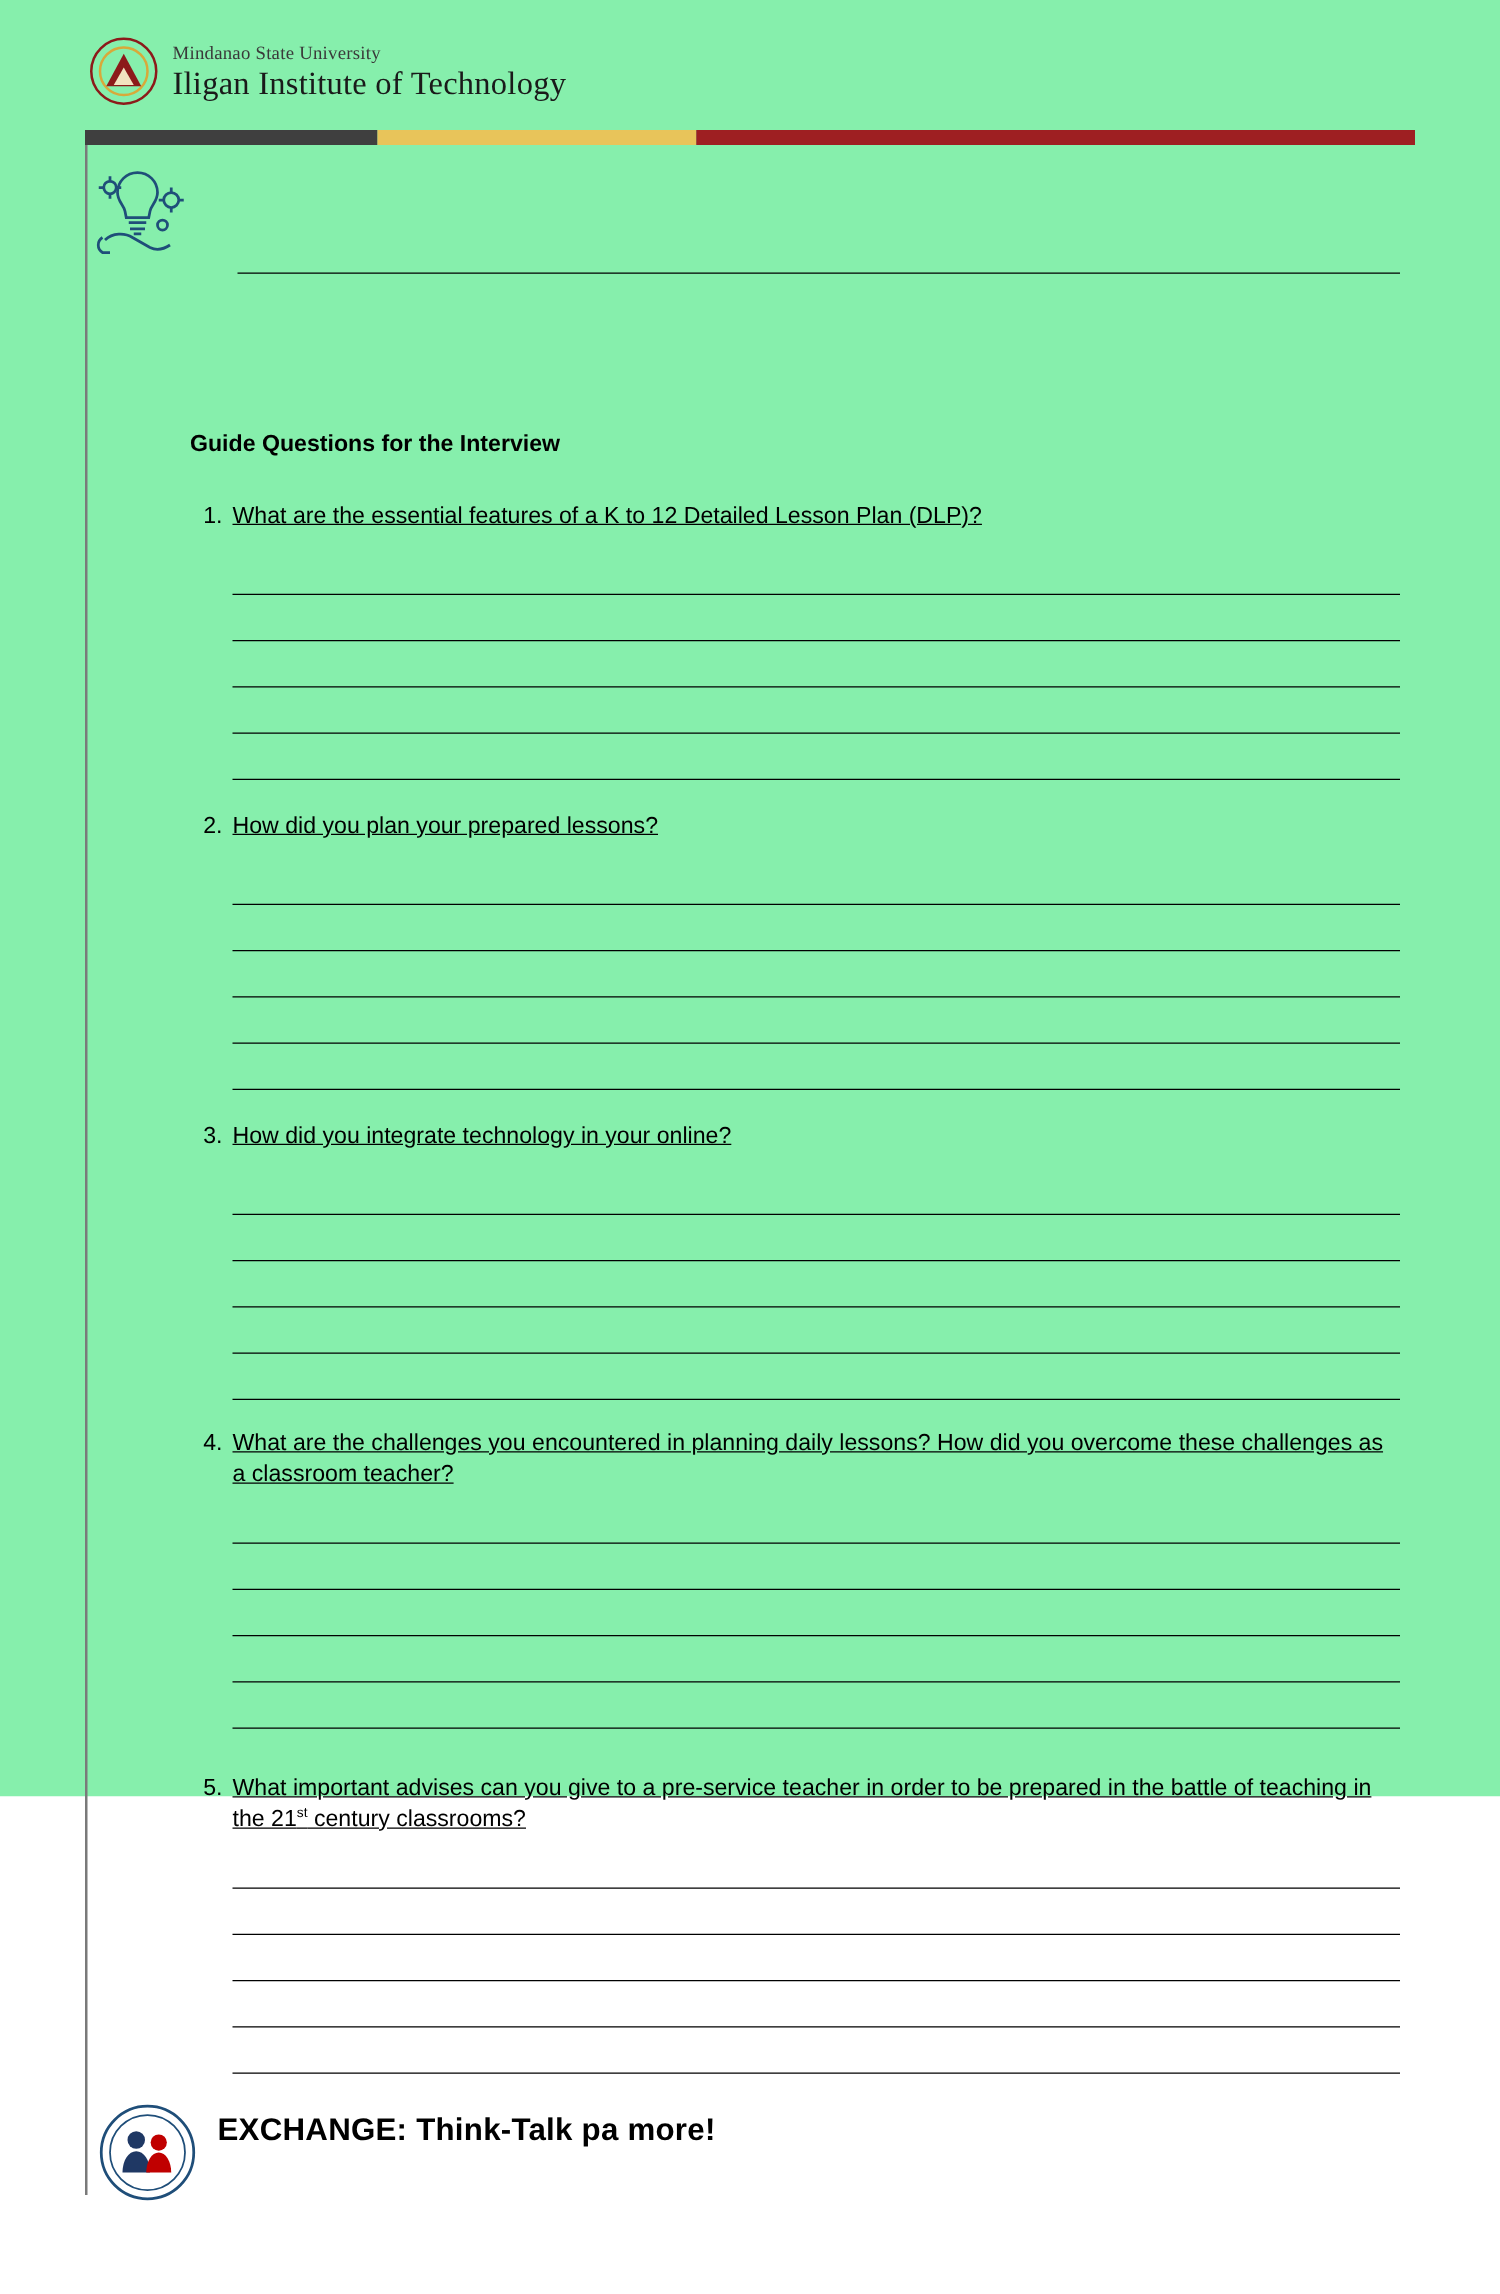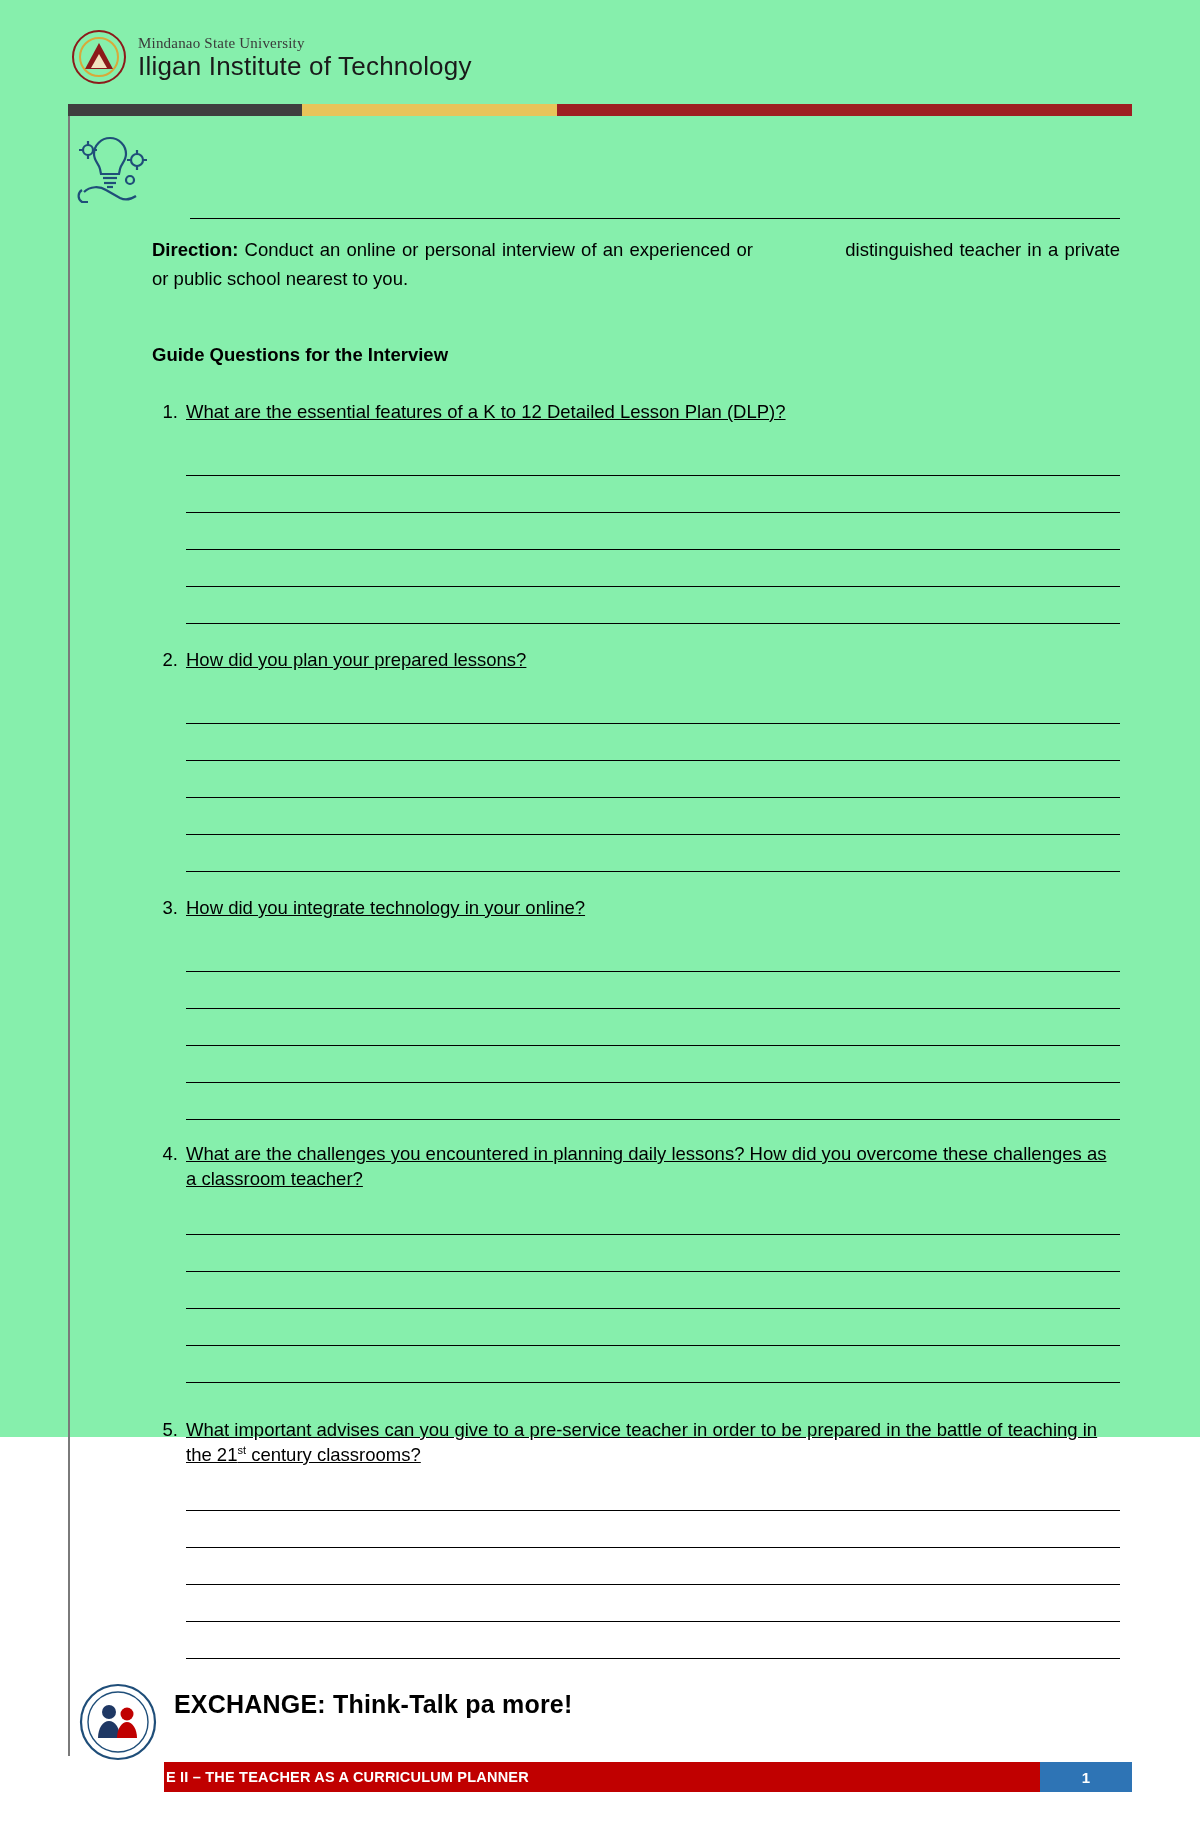--- a/index.html
+++ b/index.html
@@ -72,21 +72,21 @@
   .lh-text {
     line-height: 1.05;
   }
   .lh-line1 {
     font-family: "Liberation Serif", serif;
     font-size: 15px;
     color: #3a3a3a;
     letter-spacing: 0.2px;
   }
   .lh-line2 {
-    font-family: Liberation Sans, sans-serif;
+    font-family: Liberation Serif, serif;
     font-size: 26px;
     color: #1a1a1a;
     letter-spacing: 0.2px;
     margin-top: 1px;
   }
 
   
   .colorbar {
     position: absolute;
     left: 68px;
@@ -283,24 +283,20 @@
         <path d="M14 15 v4 M14 29 v4 M5 24 h4 M19 24 h4"></path>
         <circle cx="63" cy="34" r="6"></circle>
         <path d="M63 24 v4 M63 40 v4 M53 34 h4 M69 34 h4"></path>
         <circle cx="56" cy="54" r="4"></circle>
       </g>
     </svg>
   </div>
 
   <div class="title-rule"></div>
 
-  <div class="direction">
-    <b>Direction:</b><span> Conduct an online or personal interview of an experienced or</span>
-    <span class="ind" style="display:inline-block; width:86px;"></span><span>distinguished teacher in a private or public school nearest to you.</span>
-  </div>
 
   <div class="guide-head">Guide Questions for the Interview</div>
 
   <div class="qblock" style="top:400px;">
     <div class="q-row">
       <div class="q-num">1.</div>
       <div class="q-text">What are the essential features of a K to 12 Detailed Lesson Plan (DLP)?</div>
     </div>
     <div class="lines">
       <div class="aline"></div>
@@ -372,19 +368,14 @@
       <circle cx="40" cy="40" r="37" fill="none" stroke="#1f4e79" stroke-width="2.2"></circle>
       <circle cx="40" cy="40" r="30" fill="none" stroke="#1f4e79" stroke-width="1.4"></circle>
       <circle cx="31" cy="30" r="7" fill="#1f3864"></circle>
       <path d="M20 56 c0 -10 5 -17 11 -17 c6 0 11 7 11 17 z" fill="#1f3864"></path>
       <circle cx="49" cy="32" r="6.5" fill="#c00000"></circle>
       <path d="M39 56 c0 -9 4.5 -16 10 -16 c5.5 0 10 7 10 16 z" fill="#c00000"></path>
     </svg>
   </div>
   <div class="exch-title">EXCHANGE: Think-Talk pa more!</div>
 
-  <div class="footer">
-    <div class="footer-clip"></div>
-    <div class="footer-text">E II – THE TEACHER AS A CURRICULUM PLANNER</div>
-    <div class="footer-page">1</div>
-  </div>
 
 </div>
 
 </body></html>

